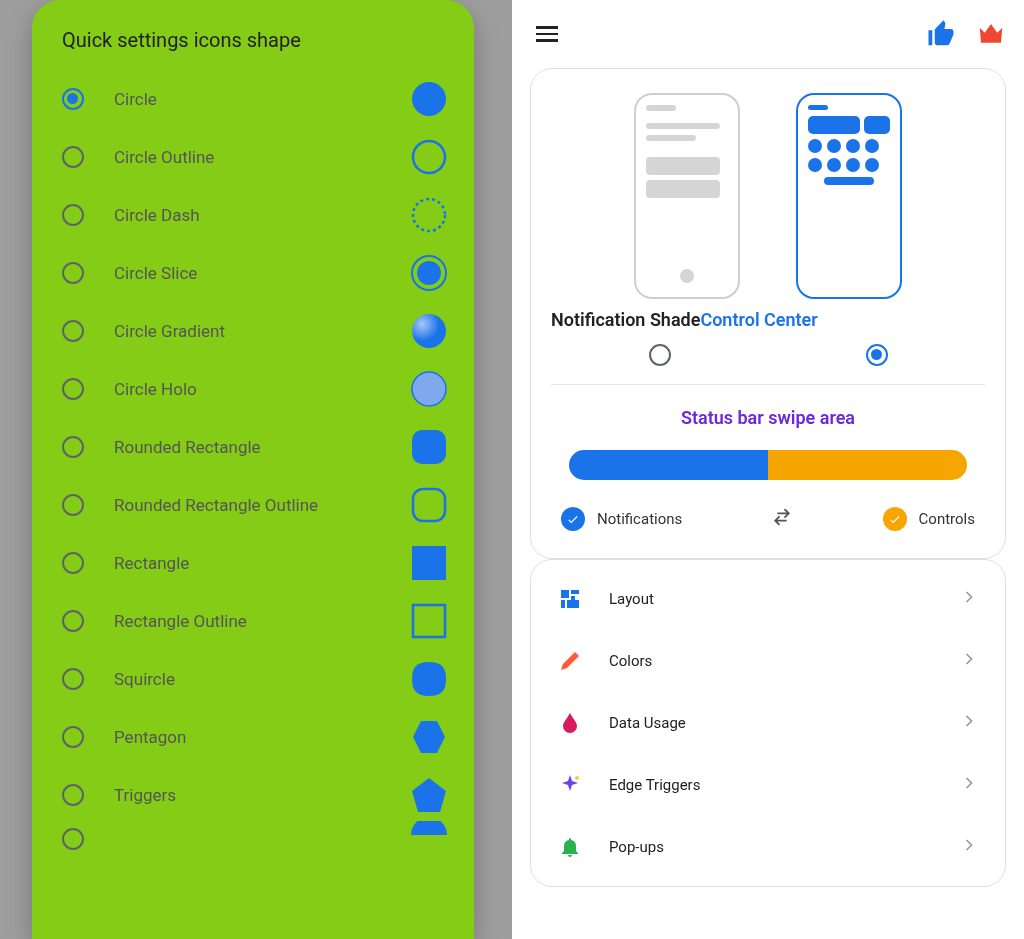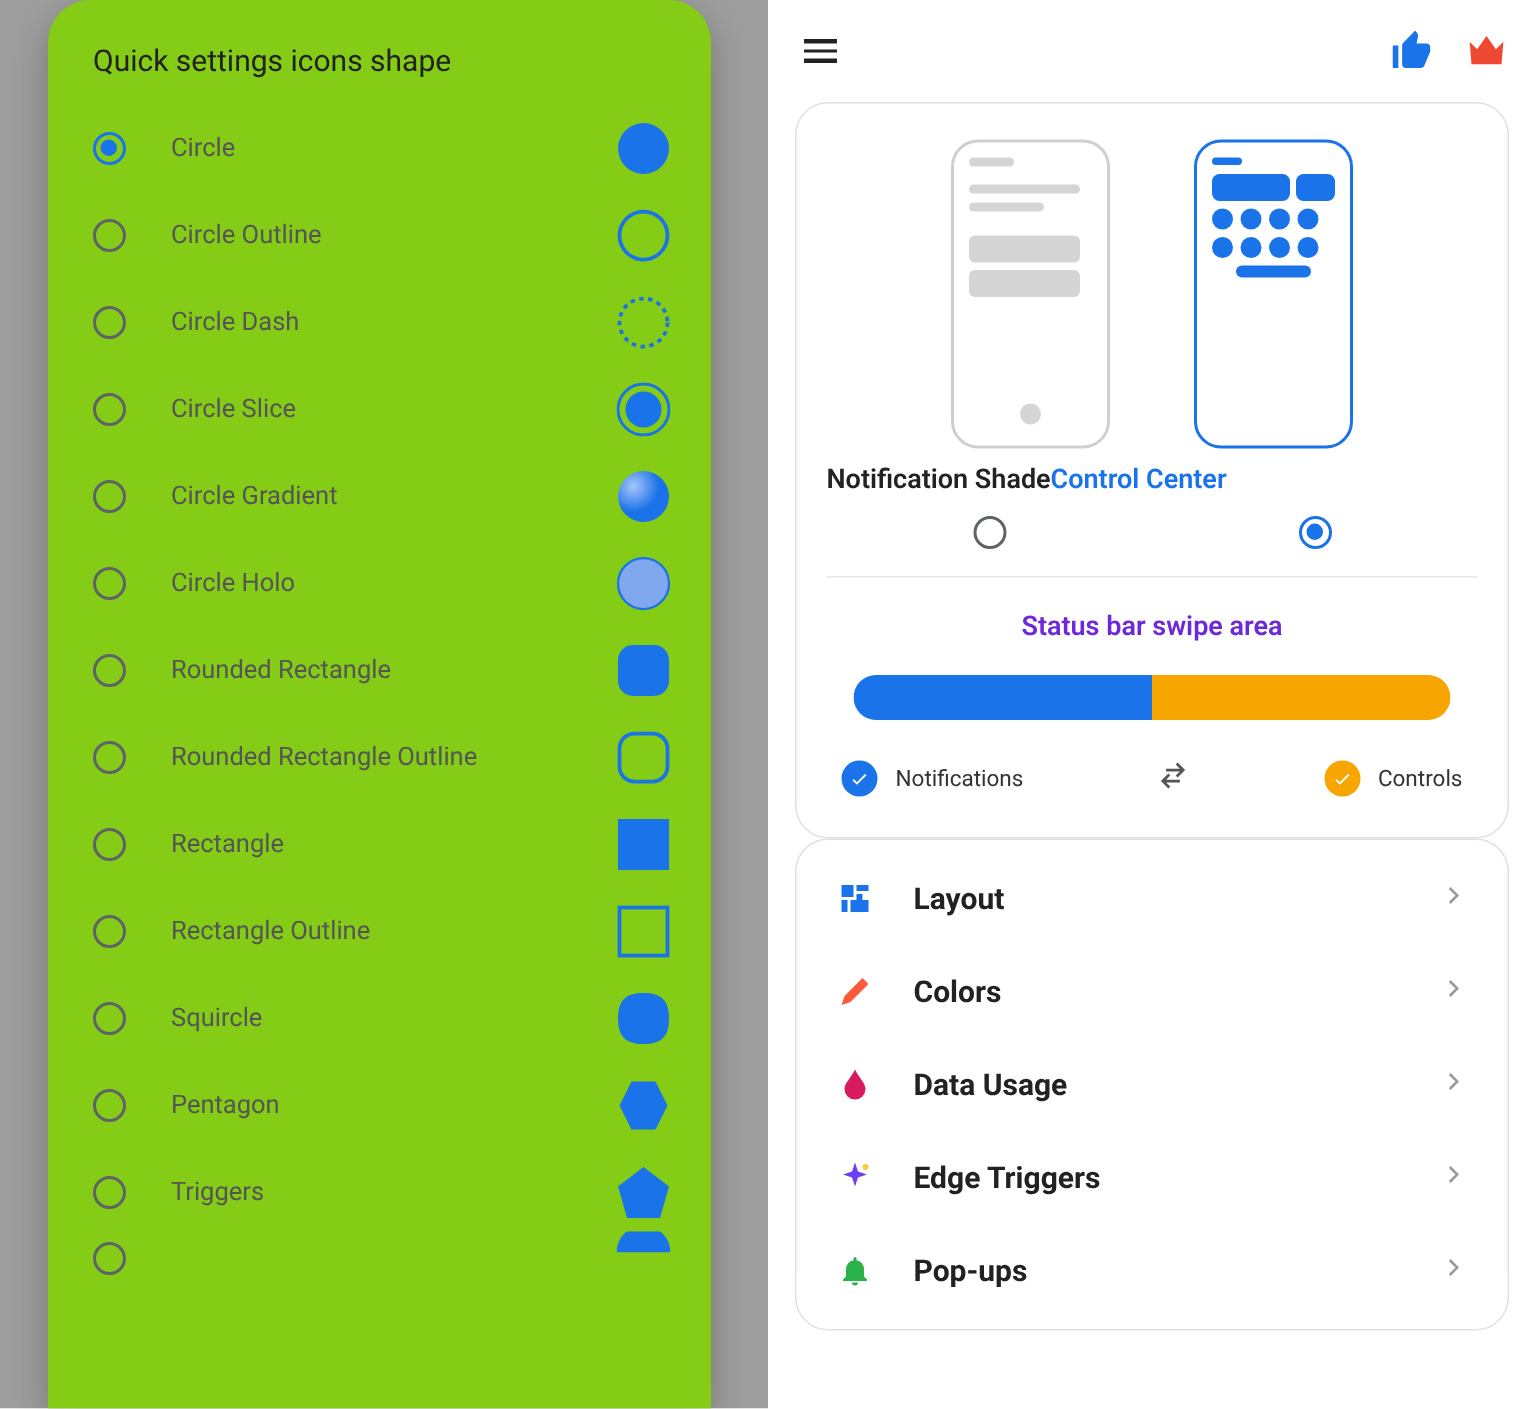--- a/index.html
+++ b/index.html
@@ -149,21 +149,21 @@
   .section-header {
     color:#757575; letter-spacing:2px; font-size:14px; margin:28px 0 12px 10px;
   }
   .settings-card {
     border:1px solid #e0e0e0; border-radius:22px; padding:8px 8px;
   }
   .set-row {
     display:flex; align-items:center; height:62px; padding:0 18px; cursor:pointer;
   }
   .set-icon { width:26px; height:26px; display:flex; align-items:center; justify-content:center; }
-  .set-label { margin-left:26px; font-size:20px; font-weight:700; color:#222; flex:1; }
+  .set-label { margin-left:26px; font-size:15px; font-weight:400; color:#222; flex:1; }
   .chevron { color:#999; }
 </style>
 </head>
 <body>
 
 <div class="left-wrap">
   <div class="dialog">
     <div class="dialog-title">Quick settings icons shape</div>
     <div class="shape-list">
 

